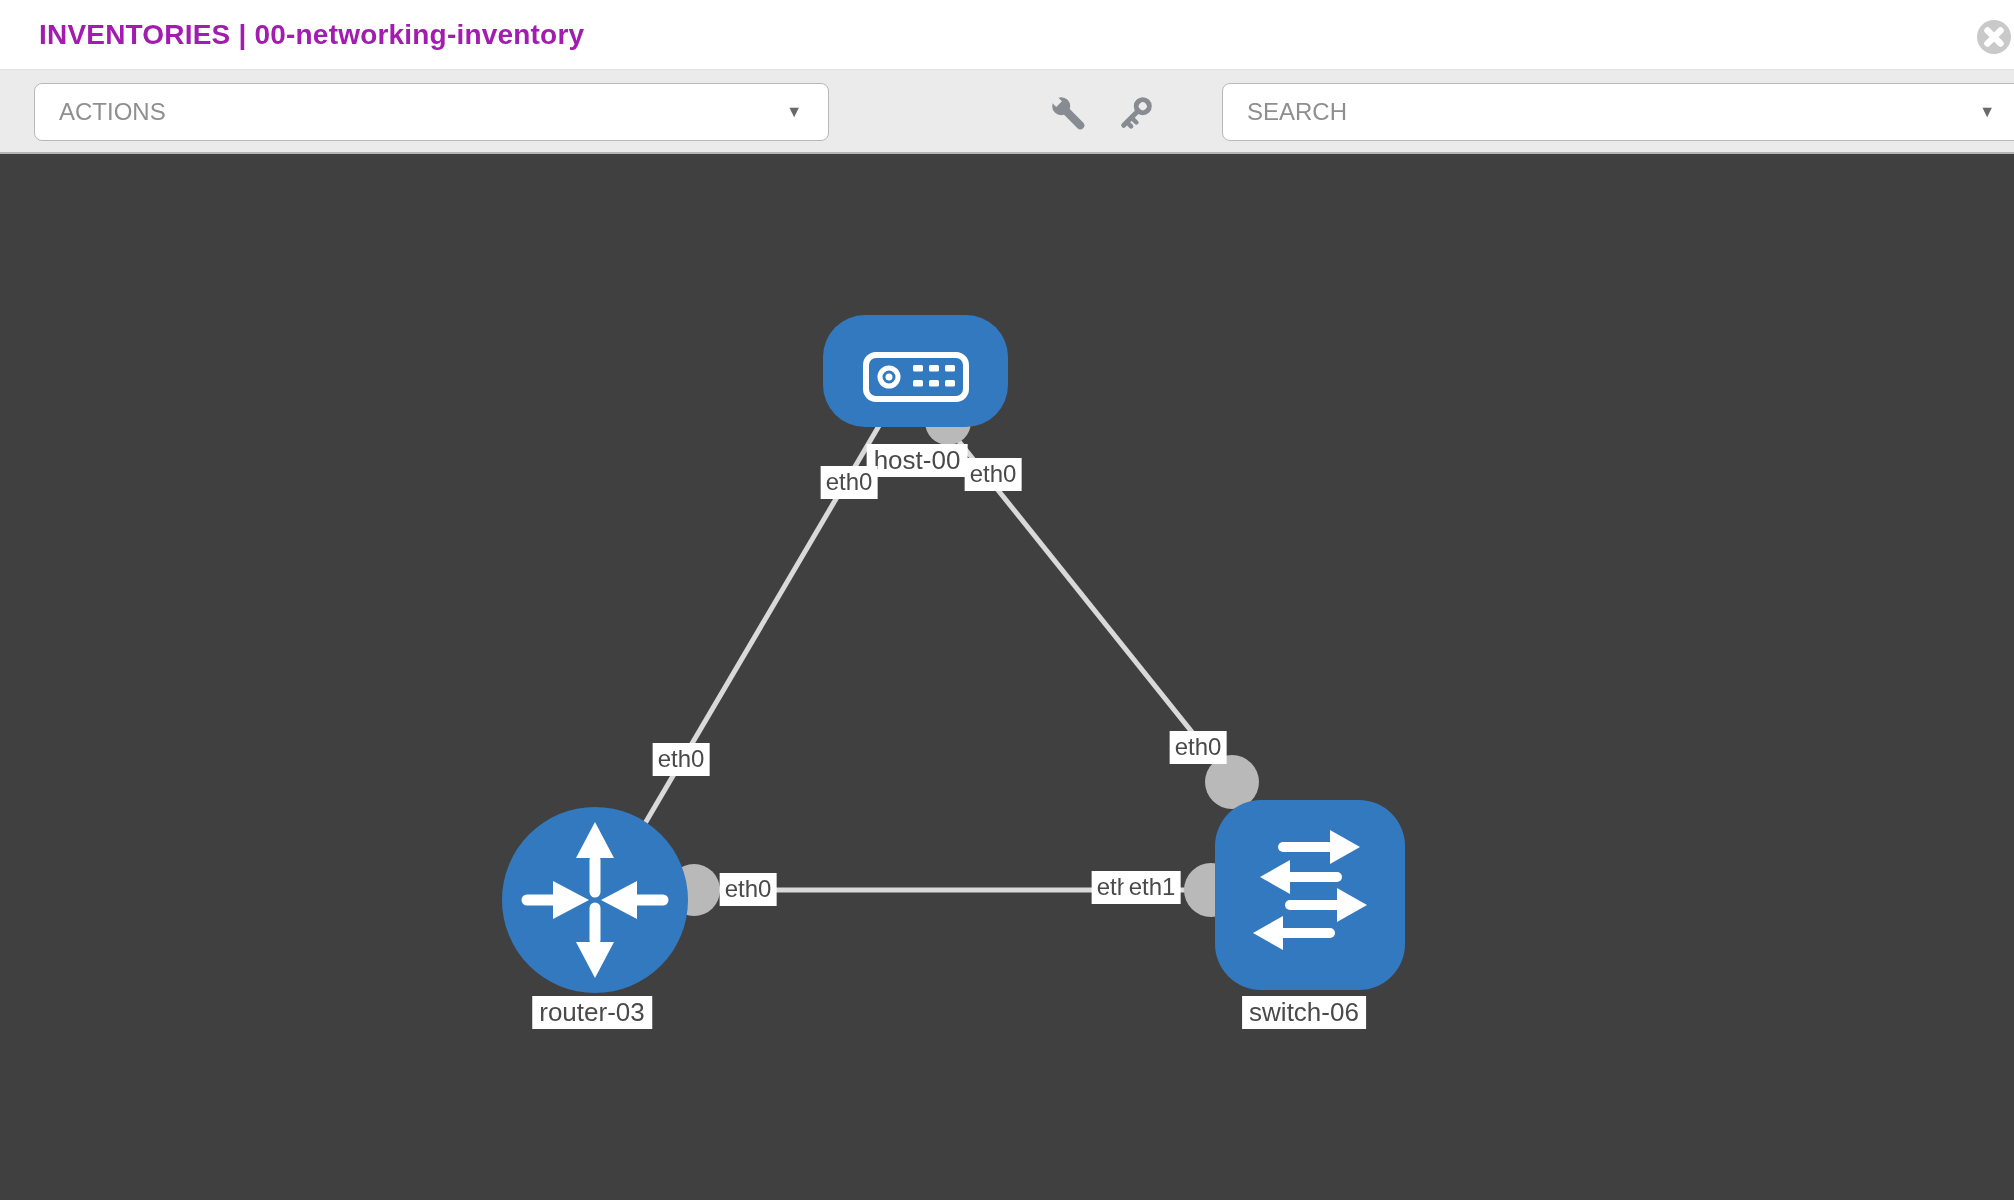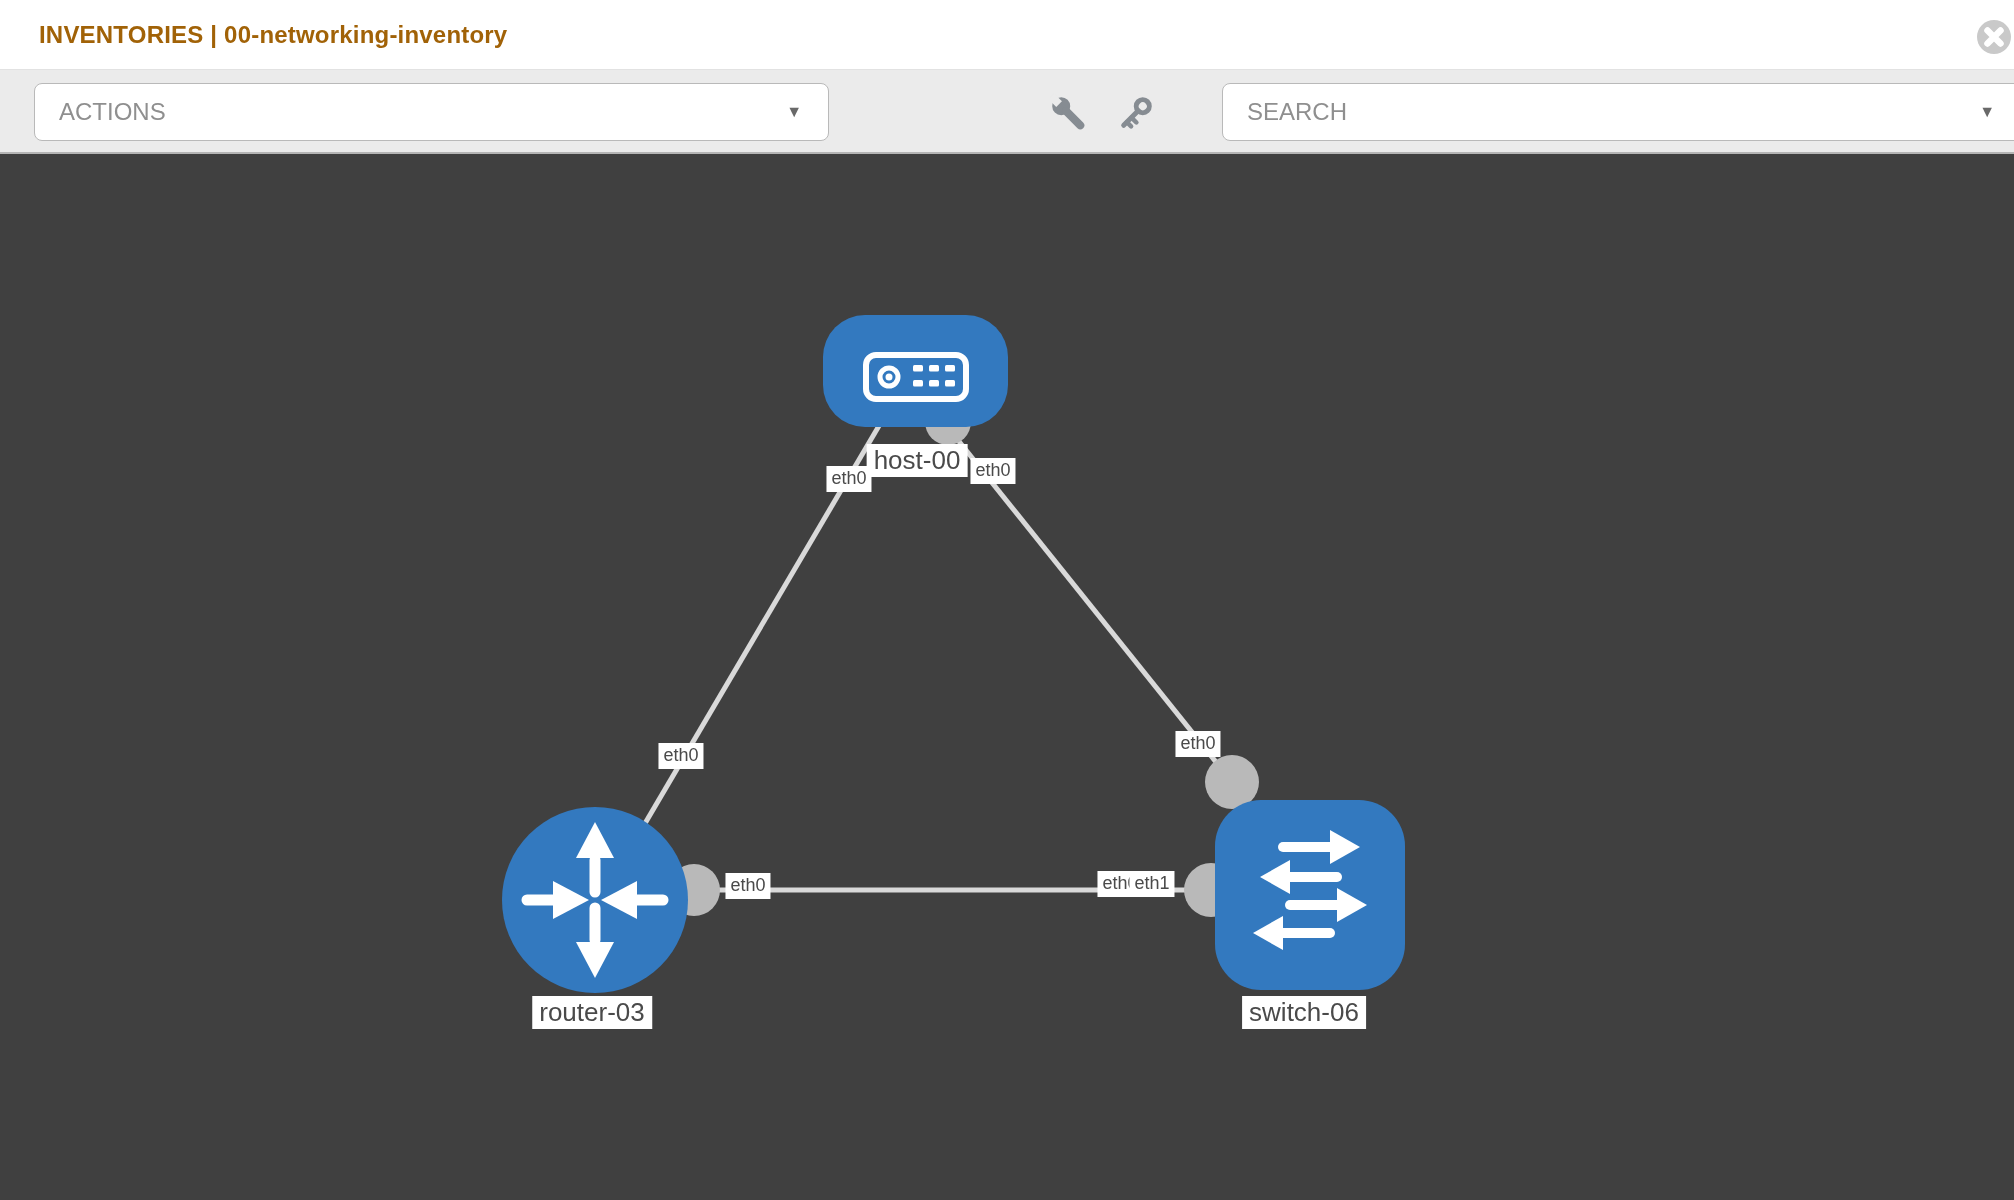--- a/index.html
+++ b/index.html
@@ -4,21 +4,21 @@
 <style>
   * { margin:0; padding:0; box-sizing:border-box; }
   html,body { width:2014px; height:1200px; overflow:hidden;
     font-family:"Liberation Sans","DejaVu Sans",sans-serif; background:#fff; }
   .page { position:relative; width:2014px; height:1200px; }
 
   
   .header { position:absolute; left:0; top:0; width:2014px; height:70px;
     background:#ffffff; border-bottom:1px solid #e2e2e2; }
   .header-title { position:absolute; left:39px; top:0; height:70px; line-height:70px;
-    font-size:24px; font-weight:bold; color:#a16207; letter-spacing:.2px; }
+    font-size:28px; font-weight:bold; color:#a21caf; letter-spacing:.2px; }
   .close-btn { position:absolute; right:2px; top:19px; width:36px; height:36px;
     cursor:pointer; background:none; border:none; }
 
   
   .toolbar { position:absolute; left:0; top:70px; width:2014px; height:84px;
     background:#ebebeb; border-bottom:2px solid #b5b5b5; }
   .fake-select { position:absolute; top:13px; height:58px; background:#ffffff;
     border:1px solid #b9b9b9; border-radius:8px; display:flex; align-items:center; }
   .fake-select .sel-label { padding-left:24px; font-size:24px; color:#8f8f8f; }
   .fake-select .caret { position:absolute; right:26px; top:50%; transform:translateY(-50%);
@@ -31,21 +31,21 @@
   .btn-key    { left:1113px; }
 
   
   .canvas { position:absolute; left:0; top:154px; width:2014px; height:1046px;
     background:#404040; }
   .topo-svg { position:absolute; left:0; top:0; }
 
   .chip { position:absolute; transform:translateX(-50%); background:#ffffff;
     color:#4a4a4a; white-space:nowrap; line-height:1.2; }
   .chip-node { font-size:26px; padding:1px 7px; }
-  .chip-if   { font-size:18px; padding:2px 5px; }
+  .chip-if   { font-size:24px; padding:2px 5px; }
 
   
   .zoom-panel { position:absolute; left:1631px; top:1087px; width:383px; height:113px;
     background:#ffffff; border-top:1px solid #c9c9c9; border-left:1px solid #d6d6d6; }
   .zoom-value { position:absolute; left:0; top:8px; width:320px; text-align:center;
     font-size:21px; color:#2e2e2e; }
   .zoom-btn { position:absolute; background:none; border:none; cursor:pointer;
     font-size:36px; font-weight:bold; color:#8a9096; line-height:36px; }
   .zoom-out-btn { left:16px; top:36px; }
   .zoom-in-btn  { left:347px; top:34px; }

